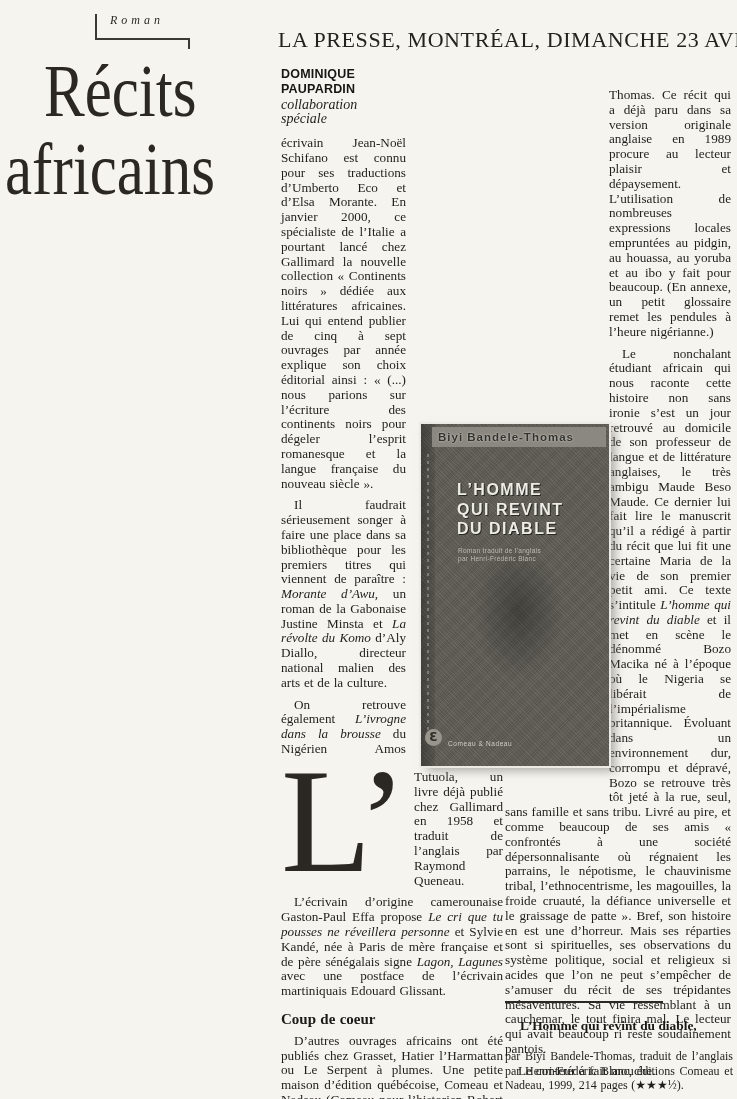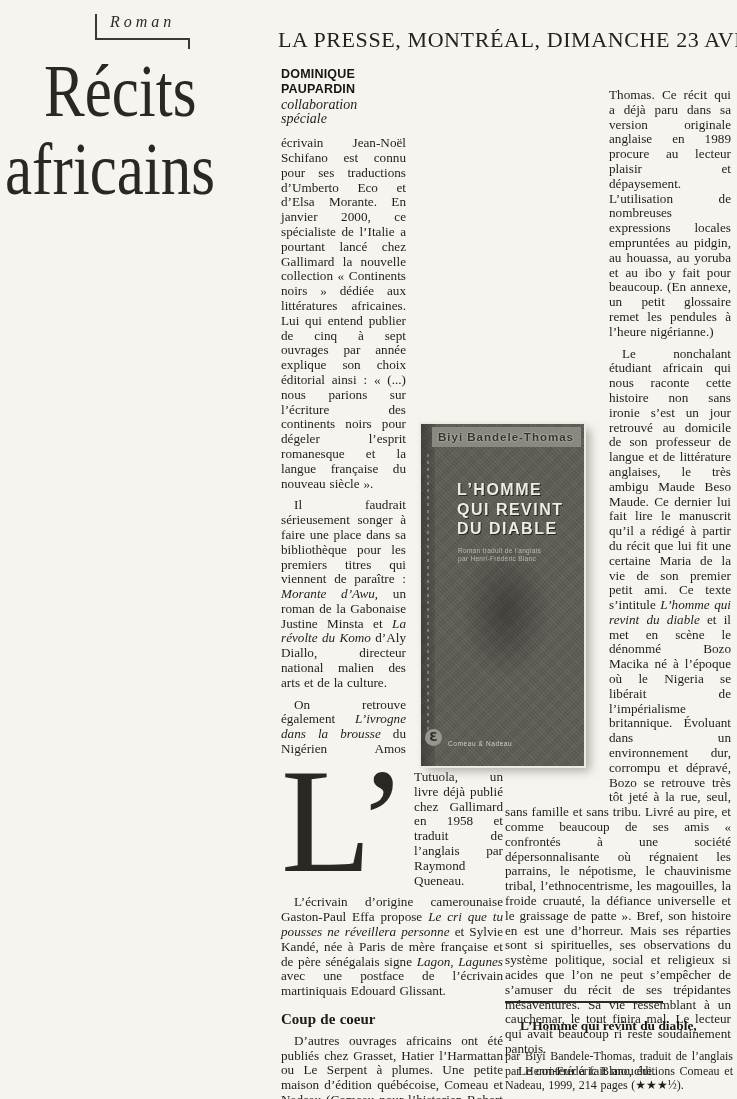--- a/index.html
+++ b/index.html
@@ -15,21 +15,21 @@
     text-align:center; font-size:22px; letter-spacing:.6px; color:#24221e;
     white-space:nowrap;
   }
   
   .section-tag{ position:absolute; left:95px; top:14px; width:120px; height:40px;}
   .bracket-a{ position:absolute; left:0; top:0; width:93px; height:24px;
     border-left:2px solid #3b3933; border-bottom:2px solid #3b3933;}
   .bracket-b{ position:absolute; left:93px; top:24px; height:11px; width:0;
     border-left:2px solid #3b3933;}
   .section-label{ position:absolute; left:15px; top:-1px; font-style:italic;
-    font-size:16px; letter-spacing:4px; color:#2c2a25; white-space:nowrap;}
+    font-size:12px; letter-spacing:4px; color:#2c2a25; white-space:nowrap;}
   .headline{ position:absolute; color:#2b2823; white-space:nowrap;
     font-size:61px; transform:scaleY(1.22); transform-origin:left top;}
   .headline.l1{ left:44px; top:49px;}
   .headline.l2{ left:5px; top:127px;}
   
   .col{ position:absolute; top:0; text-align:justify; font-size:13.2px;
     line-height:14.8px; word-spacing:.6px; color:#201e1b;}
   .col-mid{ left:281px; top:67px; width:222px; height:1032px;}
   .col-right{ left:505px; top:88px; width:226px; height:1023px;font-family:Liberation Serif, serif;}
   .col p{ margin:0;}
@@ -49,21 +49,21 @@
   
   .subhead{ font-weight:bold; font-size:15px; margin:13px 0 7px 0;
     text-align:left; color:#1d1b18;}
   
   .book-cover{ position:absolute; left:421px; top:424px; width:163px; height:342px;
     z-index:3; background-color:#615f58;
     background-image:
       radial-gradient(ellipse 62px 95px at 52% 55%, rgba(0,0,0,.30), rgba(0,0,0,0) 72%),
       repeating-linear-gradient(45deg, rgba(255,255,255,.06) 0 1px, rgba(0,0,0,0) 1px 3px),
       repeating-linear-gradient(-45deg, rgba(0,0,0,.11) 0 1px, rgba(0,0,0,0) 1px 2px);
-    box-shadow:0 0 0 2px #eceae4, 6px 5px 9px rgba(118,115,108,.55);}
+    box-shadow:0 0 0 2px #eceae4, 6px 5px 9px rgba(118,115,108,.55);padding-left:25px;}
   .cover-band{ position:absolute; top:3px; left:11px; right:3px; height:20px;
     background:#8a8880; color:#33312c; line-height:20px; padding-left:6px;
     font-family:"Liberation Sans", sans-serif; font-weight:bold; font-size:11.5px;
     letter-spacing:1px; white-space:nowrap; overflow:hidden;
     text-shadow:0 0 2px rgba(255,255,255,.75);}
   .cover-spine{ position:absolute; left:0; top:0; bottom:0; width:14px;
     background:linear-gradient(to right, rgba(0,0,0,.30), rgba(0,0,0,.10));}
   .cover-spine::after{ content:""; position:absolute; left:6px; top:30px; bottom:30px;
     width:2px; background:repeating-linear-gradient(to bottom,
       rgba(215,213,204,.35) 0 3px, rgba(0,0,0,0) 3px 7px);}

